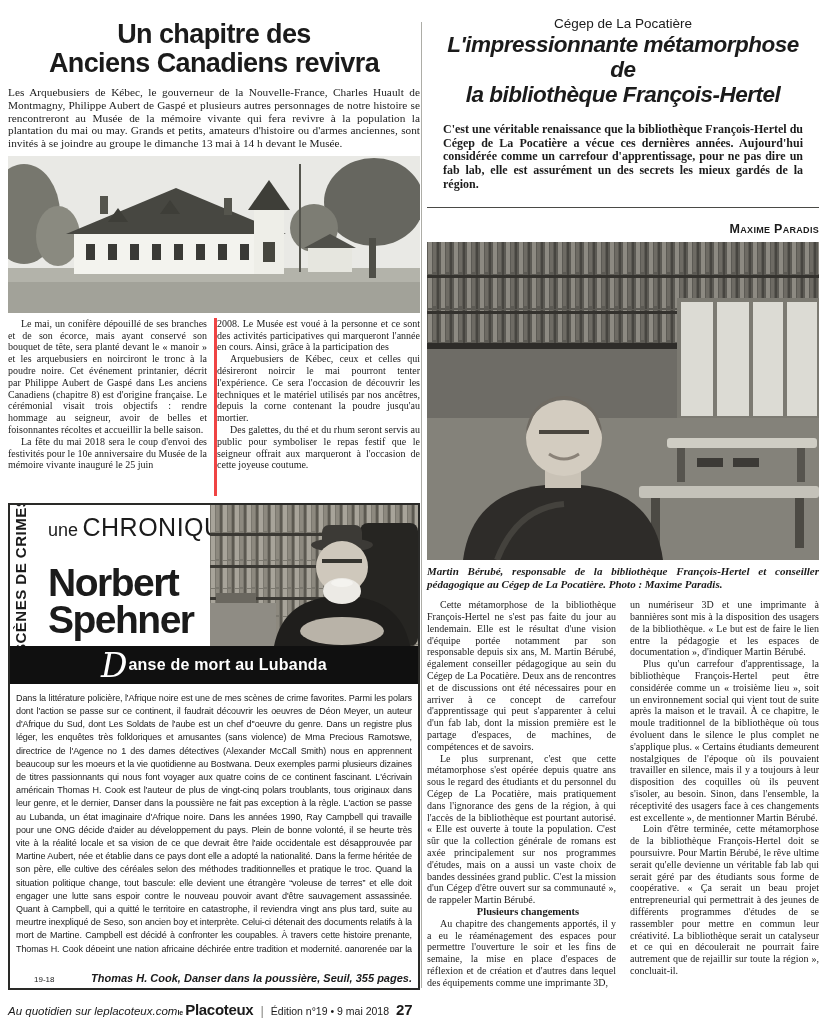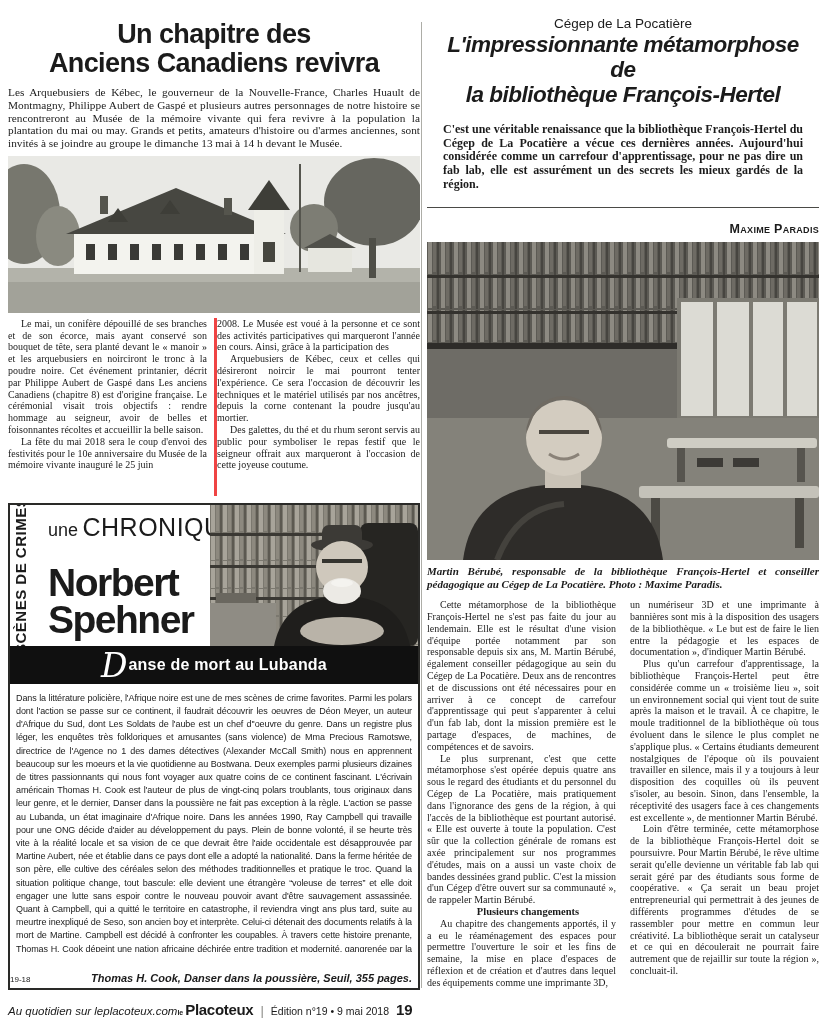--- a/index.html
+++ b/index.html
@@ -38,21 +38,21 @@
   .chron-author{position:absolute;left:38px;top:16px;font-weight:bold;font-size:39px;
                 line-height:0.95;letter-spacing:-1.5px;margin-top:43px;}
   .chron-photo{position:absolute;right:0;top:0;width:208px;height:141px;}
   .chron-banner{height:38px;background:#101010;color:#ffffff;display:flex;align-items:center;
                 justify-content:center;}
   .banner-d{font-family:"DejaVu Serif",serif;font-style:italic;font-size:33px;
             margin-right:1px;position:relative;top:1px;}
   .banner-t{font-weight:bold;font-size:16px;letter-spacing:0.2px;}
   .chron-body{padding:8px 6px 0;font-size:9px;letter-spacing:-0.1px;line-height:13.2px;
               text-align:justify;height:268px;overflow:hidden;box-sizing:border-box;}
-  .chron-foot{position:absolute;left:0;right:6px;bottom:4px;display:flex;
+  .chron-foot{position:absolute;left:24px;right:6px;bottom:4px;display:flex;
               justify-content:space-between;align-items:flex-end;}
   .chron-code{font-size:8px;}
   .chron-ref{font-weight:bold;font-style:italic;font-size:11px;}
 
   
   .ra-kicker{font-family:"Liberation Sans",sans-serif;font-size:13.5px;text-align:center;
              margin:16px 0 0;}
   .ra-title{font-family:"Liberation Sans",sans-serif;font-weight:bold;font-size:22.5px;
             line-height:1.1;letter-spacing:-0.5px;text-align:center;margin:2px 16px 8px;font-style:italic;}
   .ra-lead{font-weight:bold;font-size:12px;line-height:13.6px;text-align:justify;margin:16px;}
@@ -259,17 +259,17 @@
     </article>
   </div>
 
   <div class="page-footer">
     <span class="pf-left">Au quotidien sur leplacoteux.com</span>
     <span class="pf-right">
       <span class="pf-le">le</span>
       <span class="pf-logo">Placoteux</span>
       <span class="pf-sep">|</span>
       <span class="pf-ed">Édition n°19 • 9 mai 2018</span>
-      <span class="pf-num">19</span>
+      <span class="pf-num">27</span>
     </span>
   </div>
 
 </div>
 
 </body></html>

